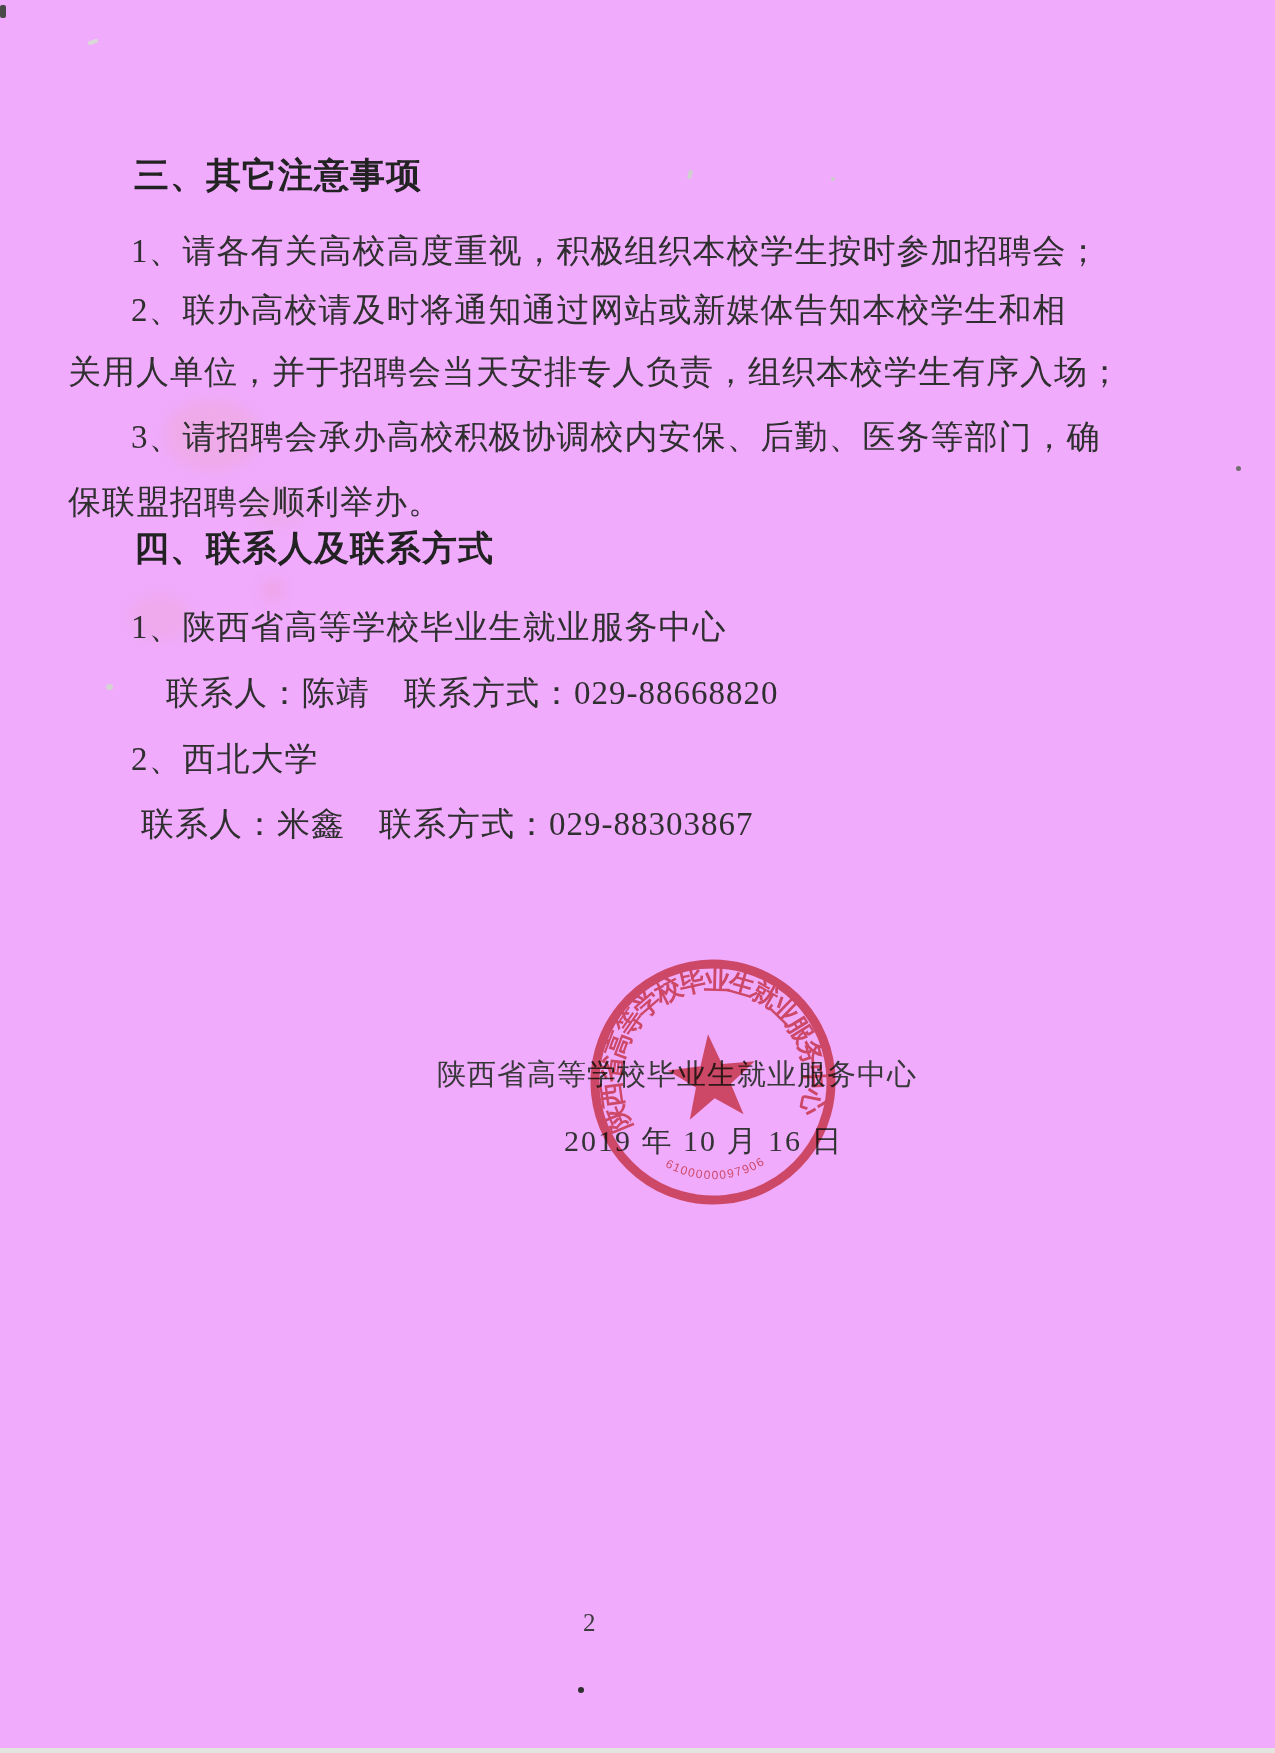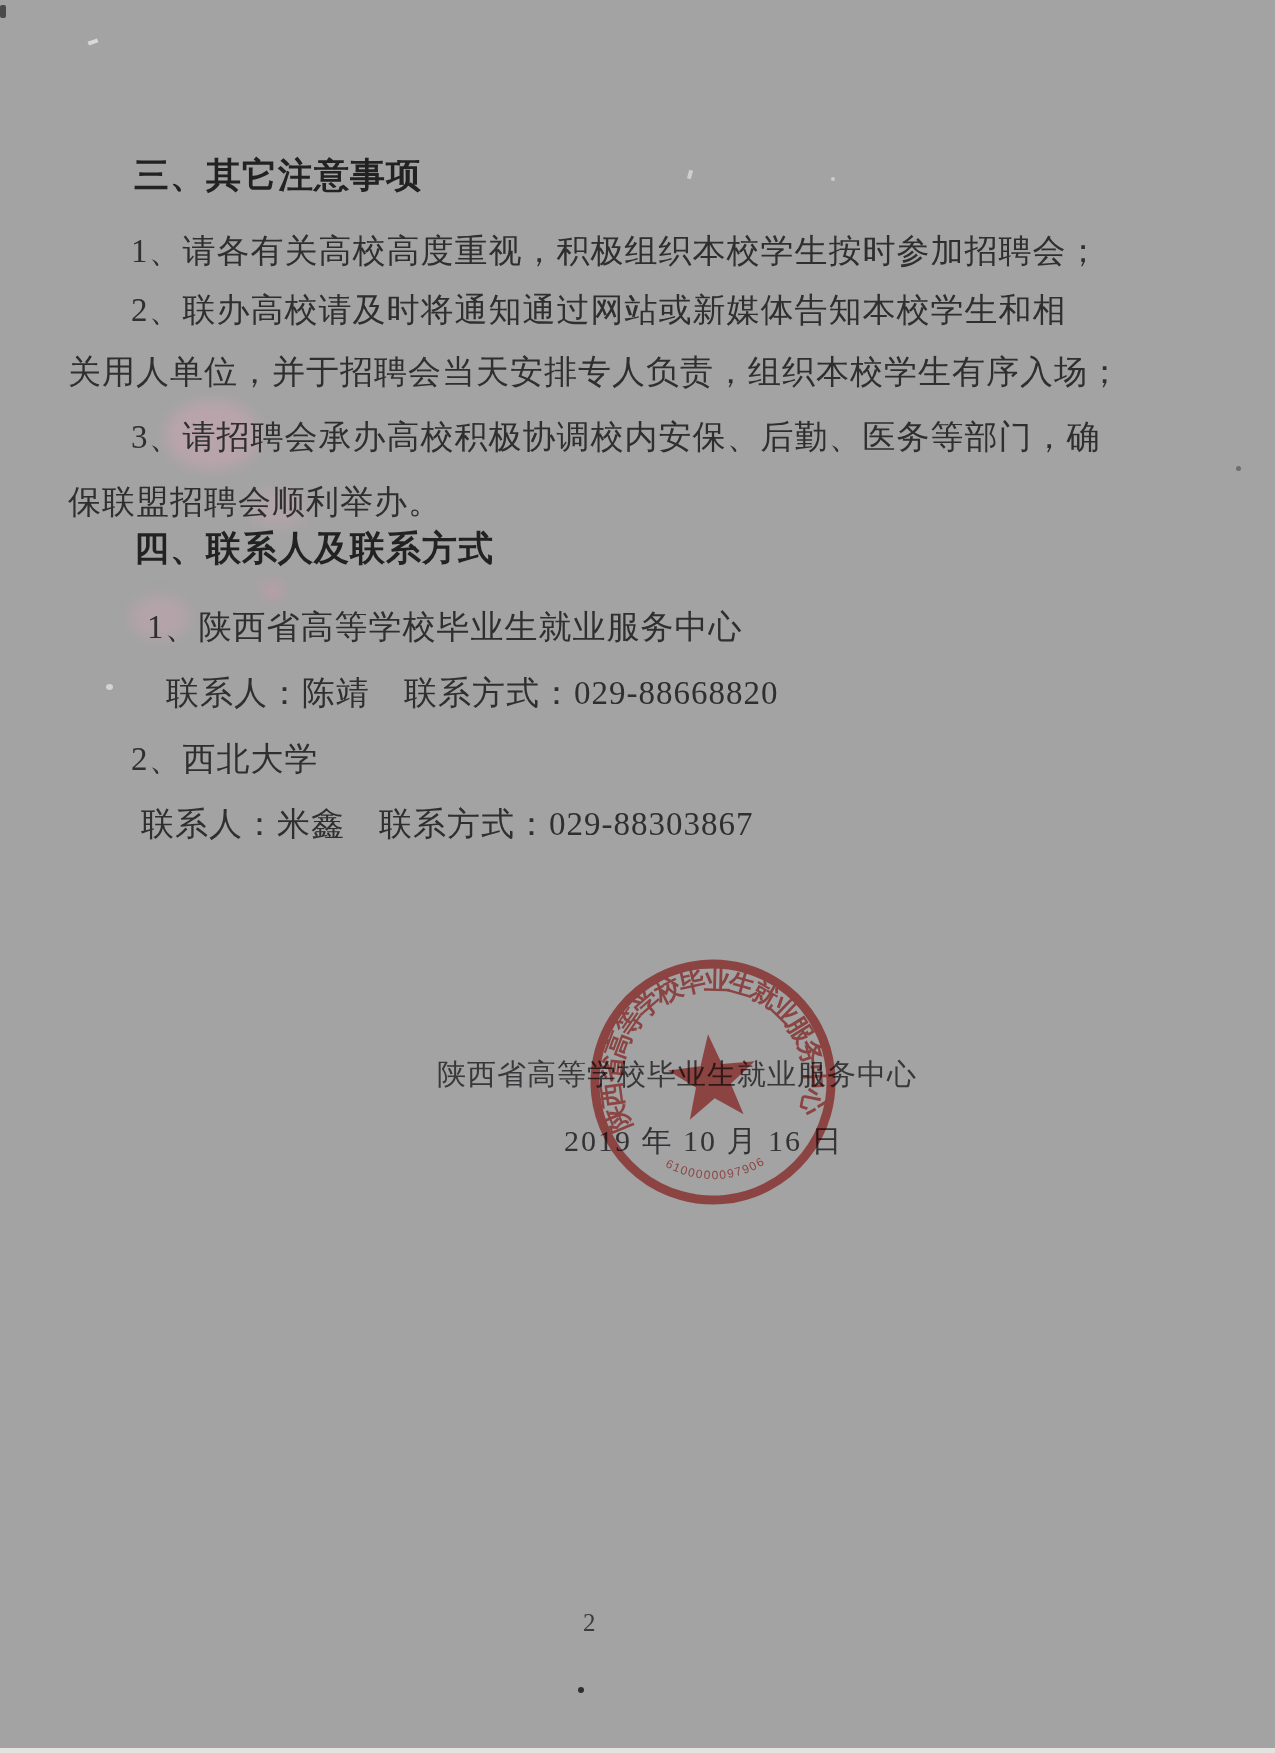--- a/index.html
+++ b/index.html
@@ -1,19 +1,19 @@
 <!DOCTYPE html>
 <html><head>
 <meta charset="utf-8">
 <style>
   html,body{margin:0;padding:0;background:#e8e8e6;}
   .page{
     position:relative;
     width:1275px;height:1753px;
-    background:#a3a3a3;
+    background:#f0abfc;
     overflow:hidden;
     font-family:"Liberation Serif","DejaVu Serif",serif;
     color:#2e2e2e;
   }
   .tline{
     position:absolute;
     white-space:nowrap;
     font-size:33px;
     letter-spacing:1px;
     line-height:1;
@@ -84,21 +84,21 @@
   <div class="speck" style="left:831px;top:177px;width:4px;height:4px;background:#cccccb;border-radius:50%;"></div>
 
   <div class="tline heading" style="left:134px;top:157px;">三、其它注意事项</div>
   <div class="tline" style="left:131px;top:228px;margin-top:7px;">1、请各有关高校高度重视，积极组织本校学生按时参加招聘会；</div>
   <div class="tline" style="left:131px;top:294px;">2、联办高校请及时将通知通过网站或新媒体告知本校学生和相</div>
   <div class="tline" style="left:68px;top:356px;">关用人单位，并于招聘会当天安排专人负责，组织本校学生有序入场；</div>
   <div class="tline" style="left:131px;top:421px;">3、请招聘会承办高校积极协调校内安保、后勤、医务等部门，确</div>
   <div class="tline" style="left:68px;top:486px;">保联盟招聘会顺利举办。</div>
 
   <div class="tline heading" style="left:134px;top:530px;">四、联系人及联系方式</div>
-  <div class="tline" style="left:147px;top:611px;text-align:center;">1、陕西省高等学校毕业生就业服务中心</div>
+  <div class="tline" style="left:131px;top:611px;text-align:center;">1、陕西省高等学校毕业生就业服务中心</div>
   <div class="tline" style="left:133px;top:677px;margin-left:33px;">联系人：陈靖　联系方式：029-88668820</div>
   <div class="tline" style="left:131px;top:743px;">2、西北大学</div>
   <div class="tline" style="left:133px;top:808px;margin-left:8px;">联系人：米鑫　联系方式：029-88303867</div>
 
   <div class="tline sig" style="left:437px;top:1060px;">陕西省高等学校毕业生就业服务中心</div>
   <div class="tline datefs" style="left:556px;top:1126px;">2019 年 10 月 16 日</div>
 
   <div class="seal">
     <svg width="290" height="290" viewBox="0 0 290 290" xmlns="http://www.w3.org/2000/svg">
       <defs>

